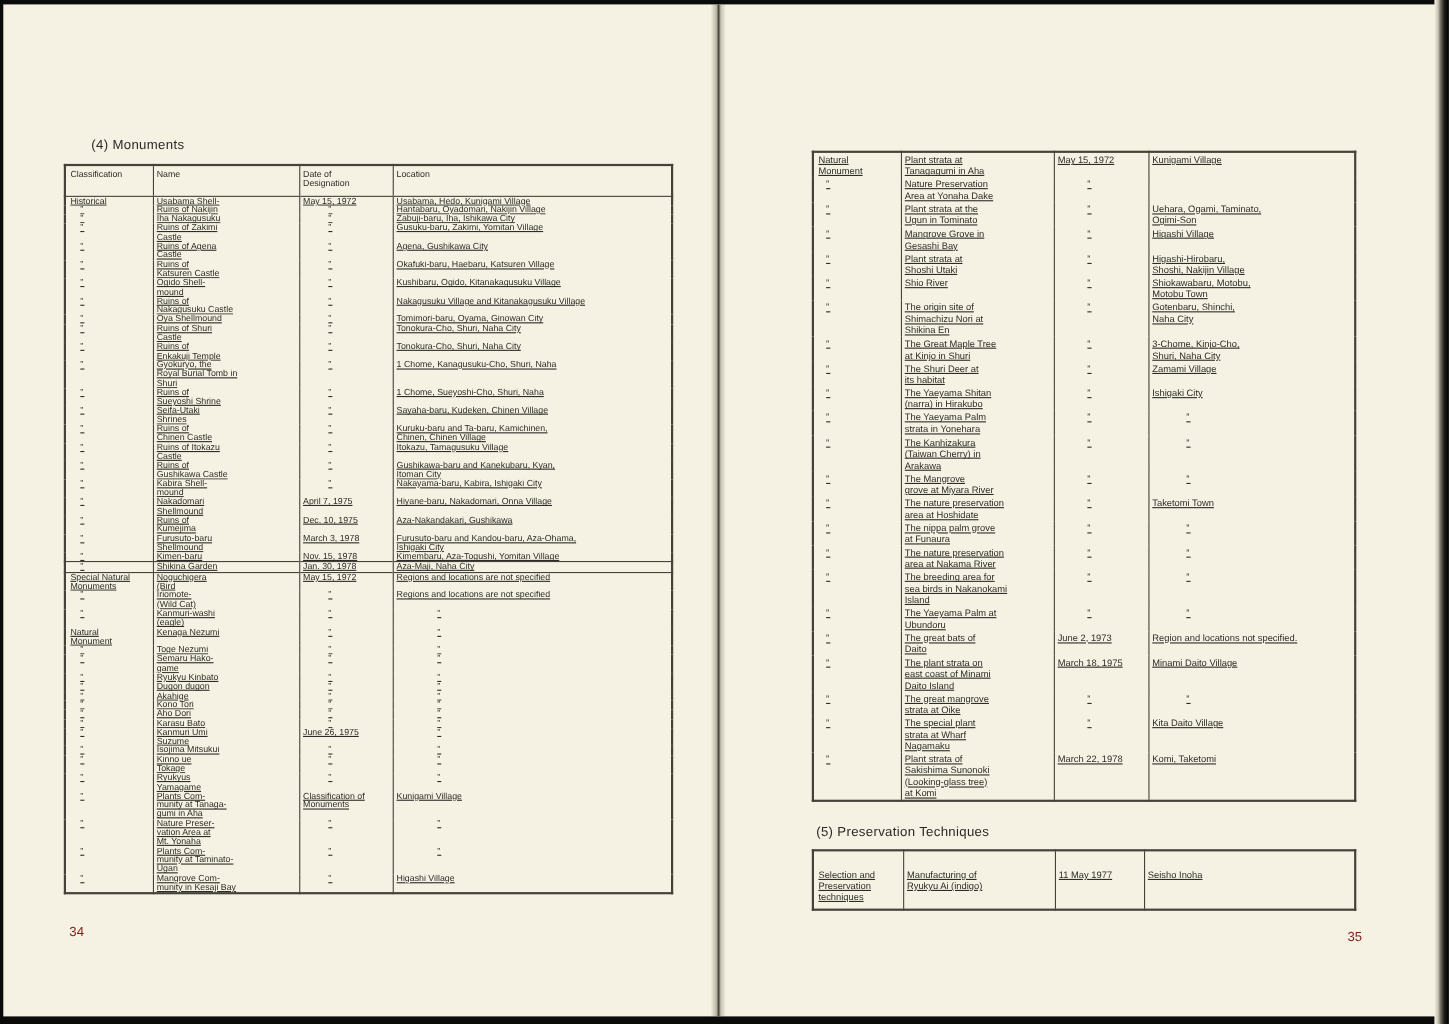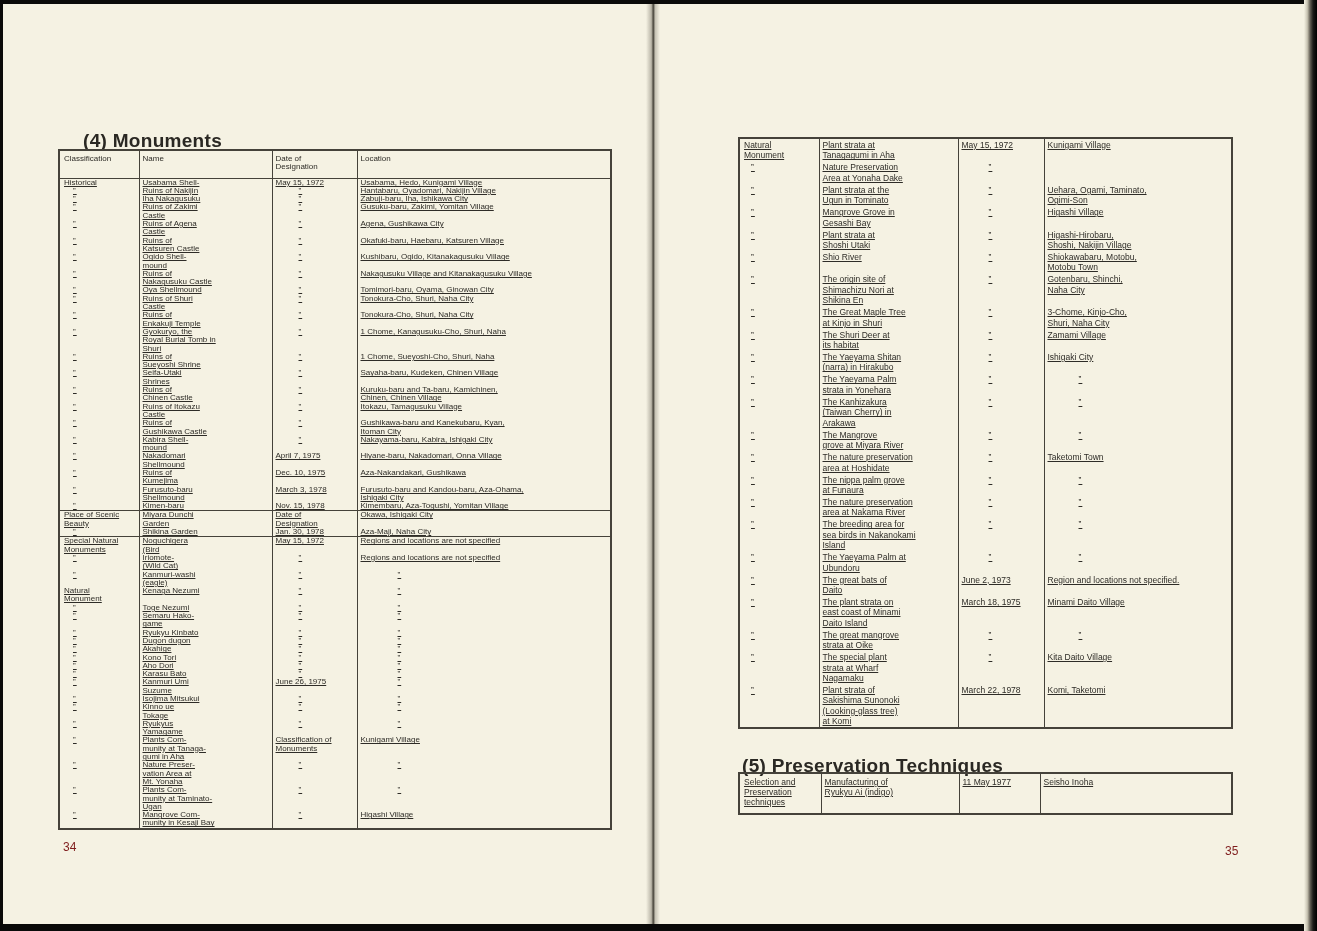--- a/index.html
+++ b/index.html
@@ -15,21 +15,21 @@
   }
   .edge-right{
     position:absolute;top:0;bottom:0;right:0;width:13px;
     background:linear-gradient(to right,#f5f2e3 0%,#c9c5b4 25%,#6b675c 45%,#1c1b18 70%,#000 100%);
   }
   .gutter{
     position:absolute;left:646px;top:4px;bottom:7px;width:14px;
     background:linear-gradient(90deg, rgba(80,75,60,0) 0%, rgba(75,70,56,0.35) 38%, rgba(40,37,28,0.85) 52%, rgba(75,70,56,0.28) 66%, rgba(80,75,60,0) 100%);
   }
   .heading{
-    position:absolute;font-size:19px;font-weight:700;letter-spacing:.3px;color:#2a2823;
+    position:absolute;font-size:12px;font-weight:400;letter-spacing:.3px;color:#2a2823;
   }
   #heading-monuments{left:80px;top:110px;}
   #heading-preservation{left:739px;top:735px;}
   .pageno{position:absolute;font-size:12px;color:#7f1d1d;}
   #pageno-left{left:60px;top:836px;}
   #pageno-right{left:1222px;top:840px;}
 
   table{
     position:absolute;border-collapse:collapse;table-layout:fixed;
     border:2px solid #45423a;color:#2e2c27;
@@ -39,21 +39,21 @@
     padding:0 3px;border-left:1.6px solid #45423a;font-weight:400;
   }
   th:first-child,td:first-child{border-left:none;padding-left:4px;}
   thead th{border-bottom:1.6px solid #45423a;padding-top:4px;padding-bottom:6px;}
   tbody{border-top:1.6px solid #45423a;text-decoration:underline;}
 
   #t-left{left:55px;top:145px;width:552px;font-size:8px;line-height:8.3px;}
   #t-right{left:735px;top:133px;width:493px;font-size:8.5px;line-height:10.4px;}
   #t-right td{padding-top:1px;padding-bottom:0.6px;}
   #t-pres{left:735px;top:768px;width:493px;font-size:8.5px;line-height:10px;}
-  #t-pres td{padding-top:3px;padding-bottom:6px;}
+  #t-pres td{padding-top:16px;padding-bottom:6px;}
 
   
   td.ditto{letter-spacing:1px;}
   #t-left td.ditto.c0{padding-left:13px;}
   #t-left td.ditto.c2{padding-left:26px;}
   #t-left td.ditto.c3{padding-left:40px;}
   #t-right td.ditto.c0{padding-left:11px;}
   #t-right td.ditto.c2{padding-left:30px;}
   #t-right td.ditto.c3{padding-left:34px;}
 </style>
@@ -229,29 +229,20 @@
           </tr>
           <tr>
             <td class="c0 ditto">”</td>
             <td class="c1">Kimen-baru</td>
             <td class="c2">Nov. 15, 1978</td>
             <td class="c3">Kimembaru, Aza-Togushi, Yomitan Village</td>
           </tr>
         </tbody>
         <tbody>
           <tr>
-            <td class="c0">Place of Scenic
-Beauty</td>
-            <td class="c1">Miyara Dunchi
-Garden</td>
-            <td class="c2">Date of
-Designation</td>
-            <td class="c3">Okawa, Ishigaki City</td>
-          </tr>
-          <tr>
             <td class="c0 ditto">”</td>
             <td class="c1">Shikina Garden</td>
             <td class="c2">Jan. 30, 1978</td>
             <td class="c3">Aza-Maji, Naha City</td>
           </tr>
         </tbody>
         <tbody>
           <tr>
             <td class="c0">Special Natural
 Monuments</td>

